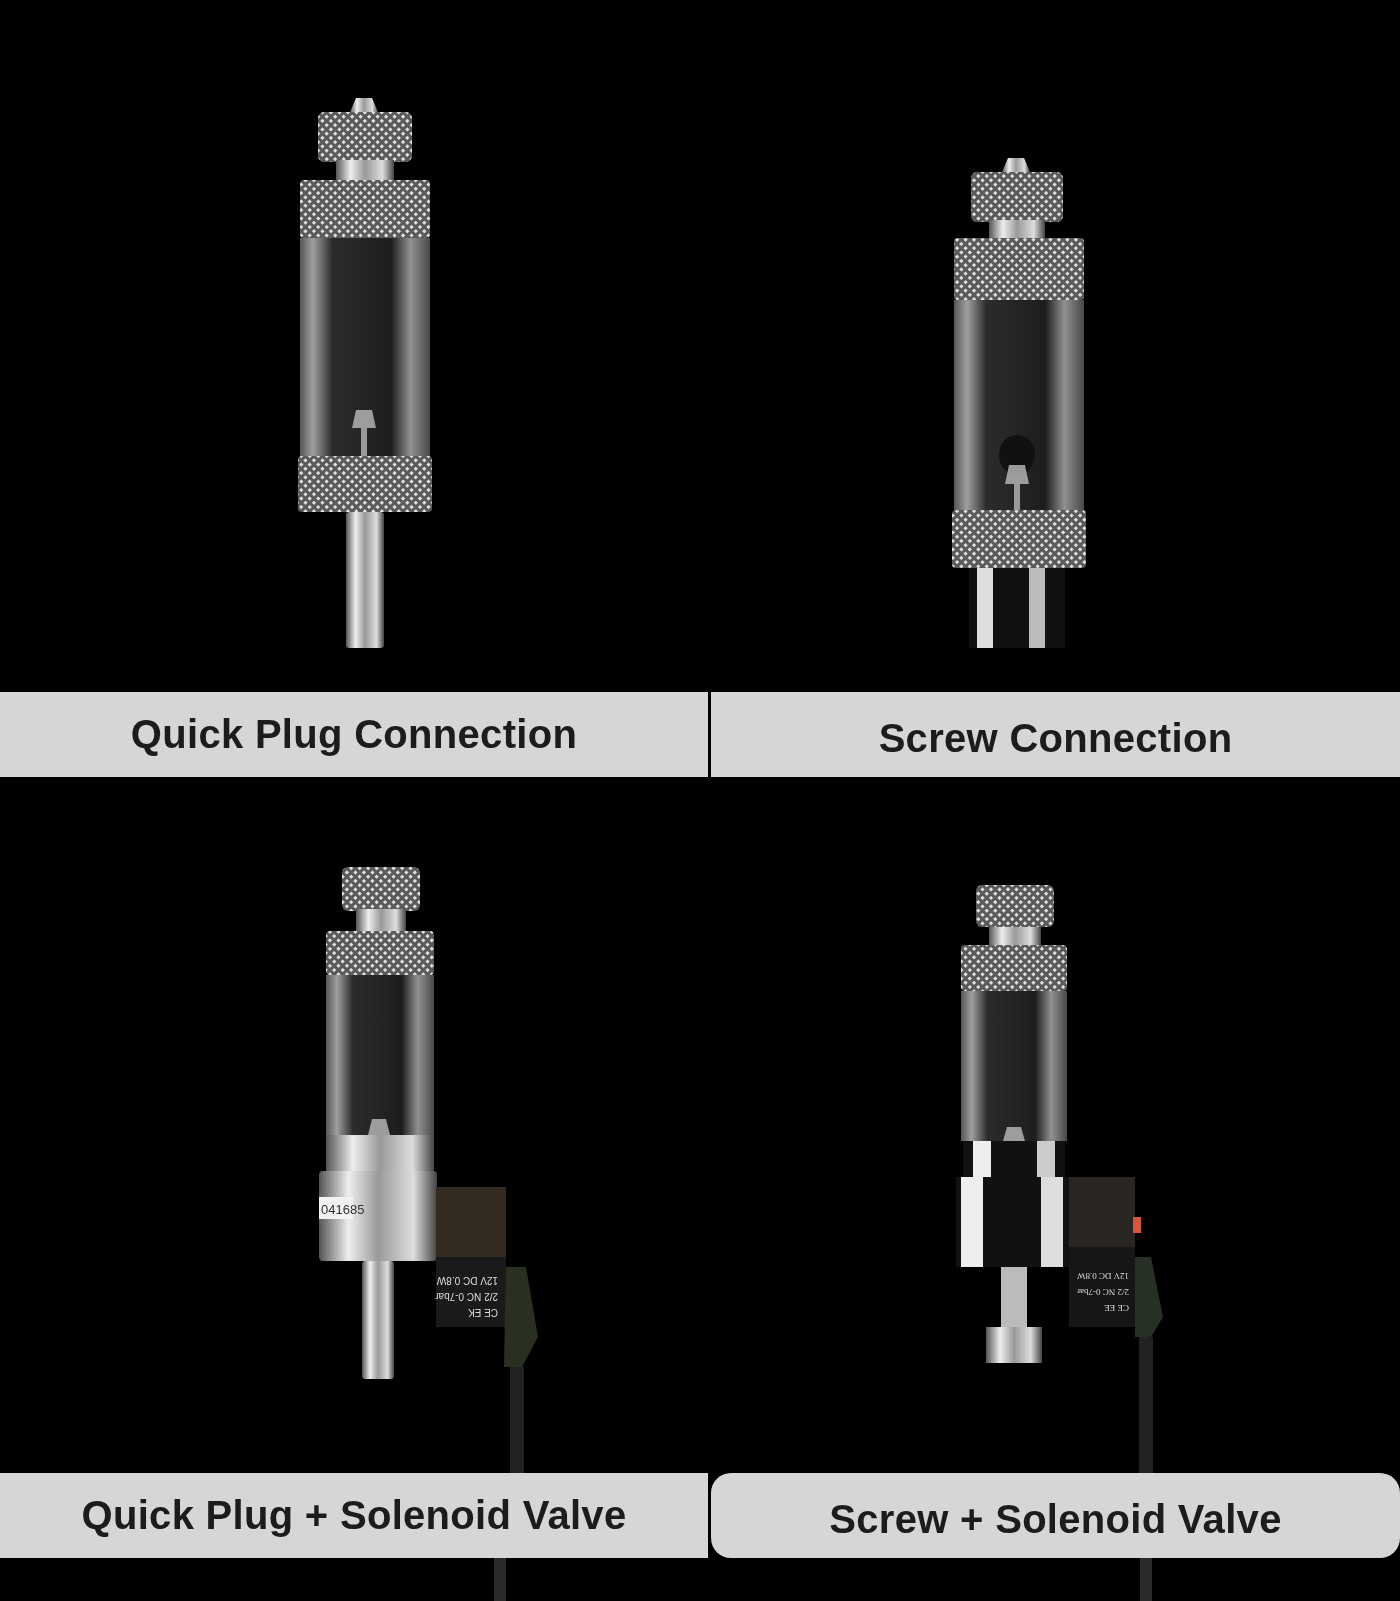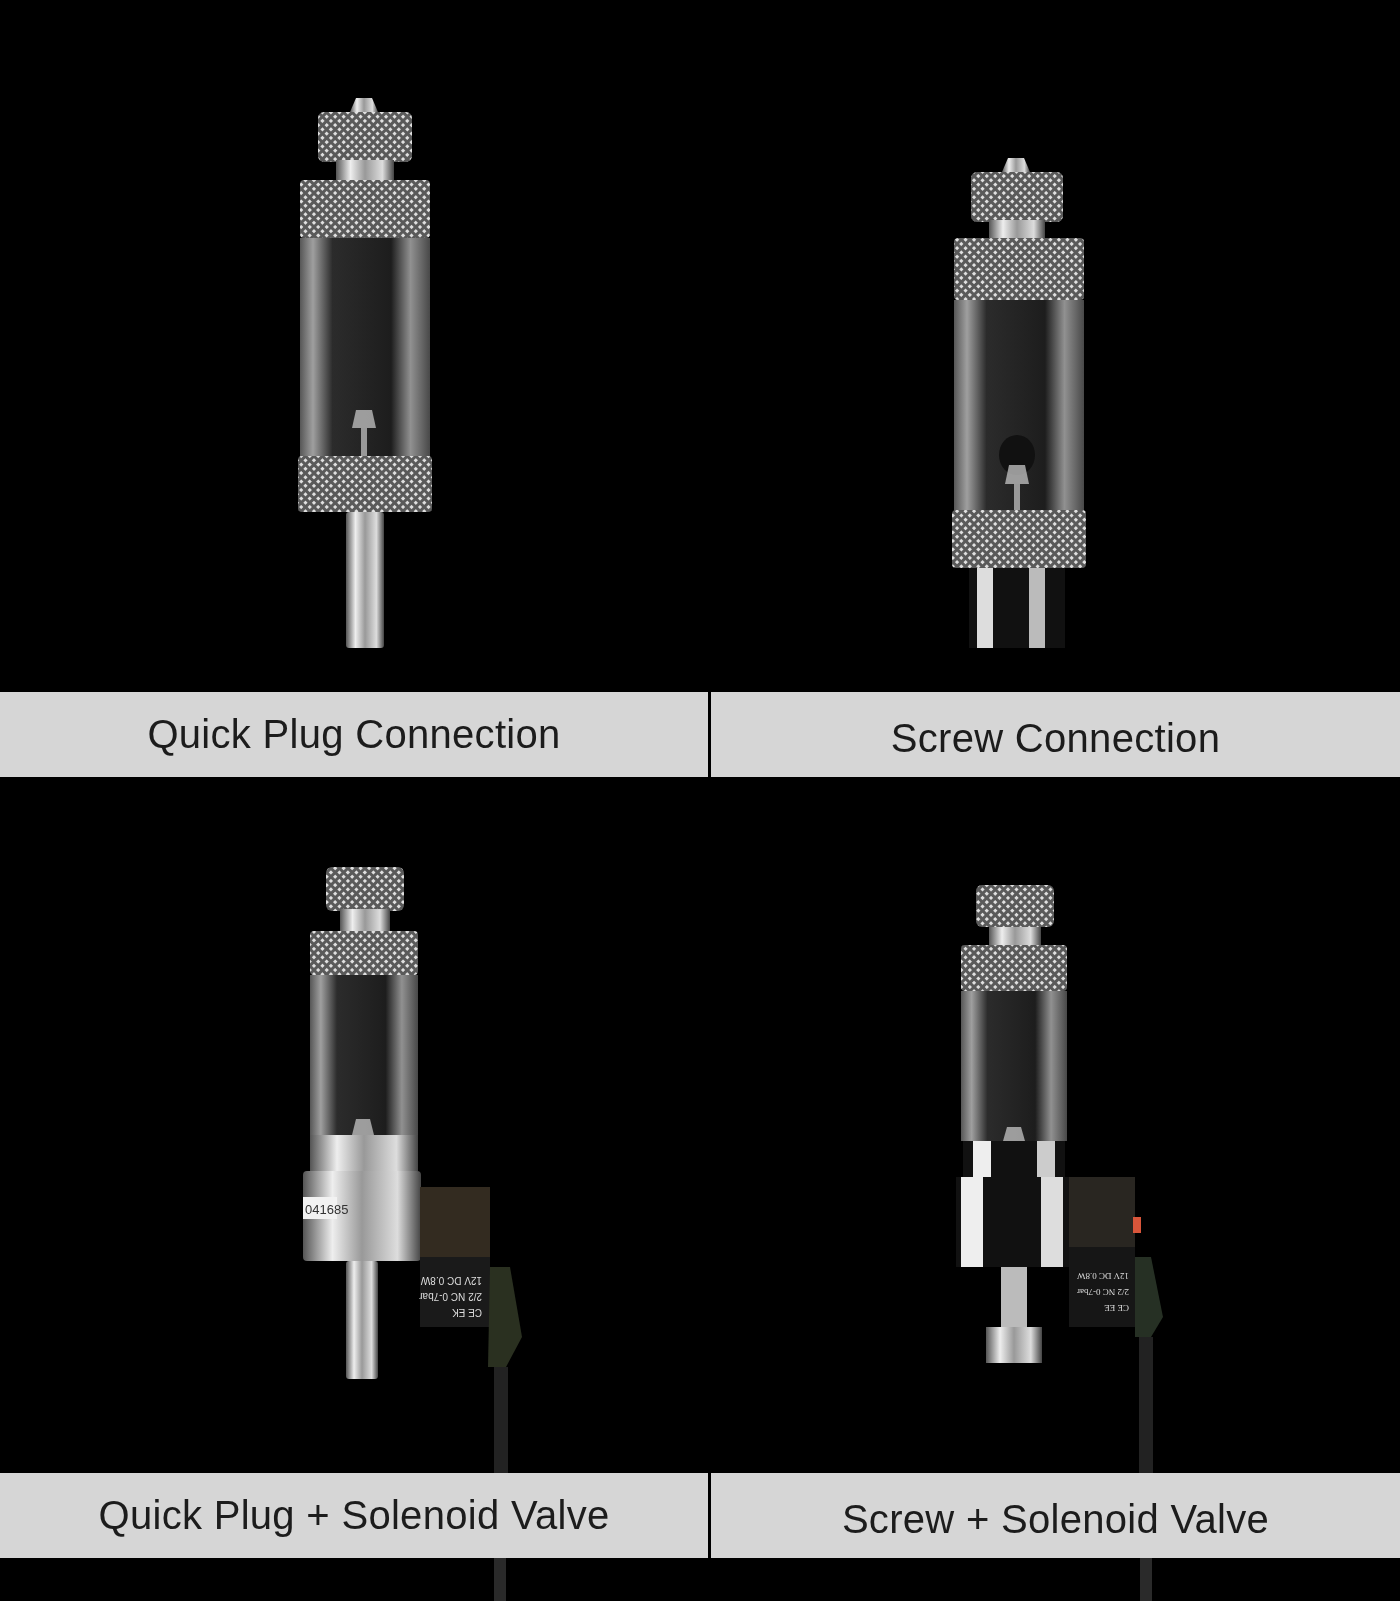--- a/index.html
+++ b/index.html
@@ -1,19 +1,19 @@
 <!DOCTYPE html>
 <html><head>
 <meta charset="utf-8">
 <style>
   html, body { margin:0; padding:0; background:#000; }
   body { width:1400px; height:1601px; position:relative; overflow:hidden; font-family:"Liberation Sans", sans-serif; }
   .panel { position:absolute; background:#000; overflow:hidden; }
   .band { position:absolute; background:#d6d6d6; display:flex; align-items:center; justify-content:center; }
-  .band span { font-weight:normal; color:#1c1c1c; font-size:40px; letter-spacing:0.3px; }
+  .band span { font-weight:bold; color:#1c1c1c; font-size:40px; letter-spacing:0.3px; }
   .divider { position:absolute; background:#000; width:3px; }
   svg { position:absolute; left:0; top:0; }
 </style>
 </head>
 <body>
 
 <div class="panel" style="left:0;top:0;width:708px;height:692px;">
   <svg width="708" height="692">
     <defs>
       <pattern id="knurl" width="6" height="6" patternUnits="userSpaceOnUse" patternTransform="rotate(45)">
@@ -66,21 +66,21 @@
 </div>
 
 <div class="band" style="left:0;top:692px;width:708px;height:85px;">
   <span>Quick Plug Connection</span>
 </div>
 <div class="divider" style="left:708px;top:692px;height:85px;"></div>
 <div class="band" style="left:711px;top:692px;width:689px;height:85px;">
   <span style="margin-top:8px;">Screw Connection</span>
 </div>
 
-<div class="panel" style="left:0;top:777px;width:708px;height:696px;text-decoration:underline;">
+<div class="panel" style="left:16px;top:777px;width:708px;height:696px;text-decoration:underline;">
   <svg width="708" height="696">
     <rect x="326" y="90" width="78" height="44" rx="6" fill="url(#knurl)"></rect>
     <rect x="340" y="132" width="50" height="22" fill="url(#metal)"></rect>
     <rect x="310" y="154" width="108" height="44" rx="4" fill="url(#knurl)"></rect>
     <rect x="310" y="198" width="108" height="160" fill="url(#glass)" opacity="0.85"></rect>
     <path d="M356 342 L370 342 L374 358 L352 358 Z" fill="#bbb" opacity="0.8"></path>
     <rect x="310" y="358" width="108" height="36" fill="url(#metal)"></rect>
     <rect x="303" y="394" width="118" height="90" rx="4" fill="url(#metal)"></rect>
     <rect x="303" y="420" width="34" height="22" fill="#f2f2f2"></rect>
     <text x="305" y="437" font-size="13" fill="#333" font-family="Liberation Sans, sans-serif">041685</text>
@@ -122,18 +122,18 @@
     </g>
     <path d="M424 480 L440 480 L452 540 L440 560 L424 560 Z" fill="#263024"></path>
     <rect x="428" y="560" width="14" height="140" fill="#222"></rect>
   </svg>
 </div>
 
 <div class="band" style="left:0;top:1473px;width:708px;height:85px;text-align:right;">
   <span>Quick Plug + Solenoid Valve</span>
 </div>
 <div class="divider" style="left:708px;top:1473px;height:85px;"></div>
-<div class="band" style="left:711px;top:1473px;width:689px;height:85px;">
+<div class="band" style="left:711px;top:1473px;width:689px;height:85px;border-radius:20px;">
   <span style="margin-top:8px;">Screw + Solenoid Valve</span>
 </div>
 
 <div style="position:absolute;left:494px;top:1558px;width:12px;height:43px;background:#2a2a2a;"></div>
 <div style="position:absolute;left:1140px;top:1558px;width:12px;height:43px;background:#2a2a2a;"></div>
 
 </body></html>

